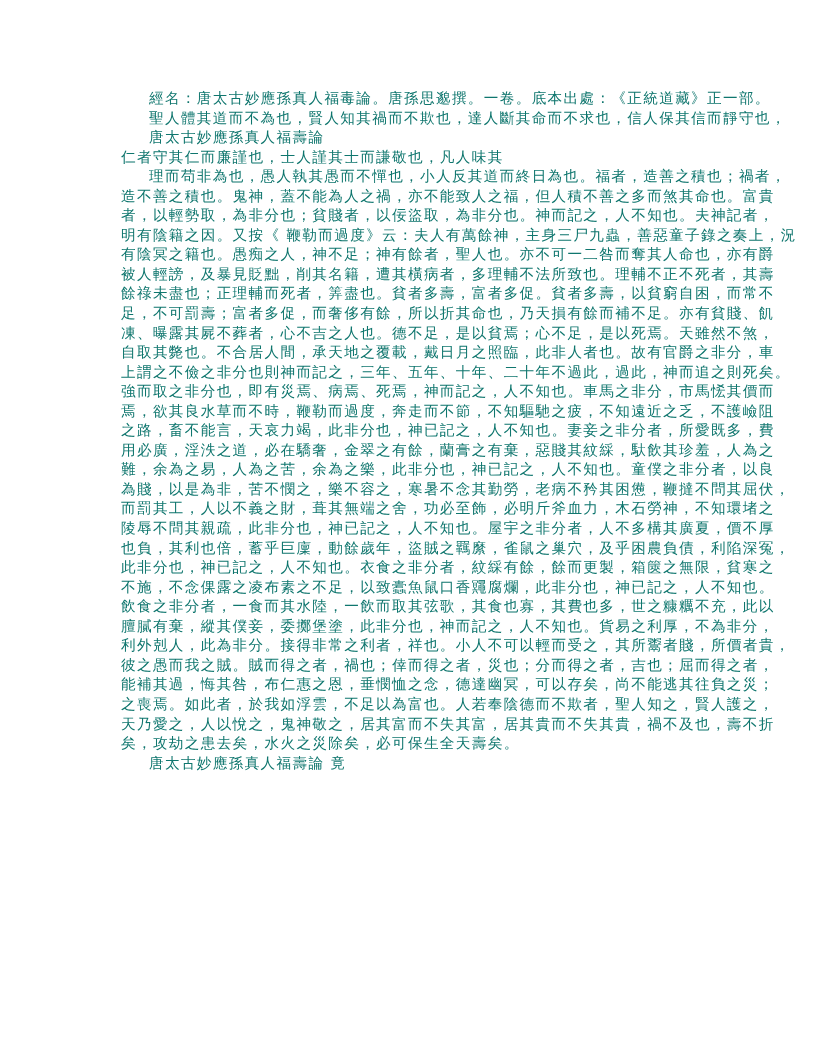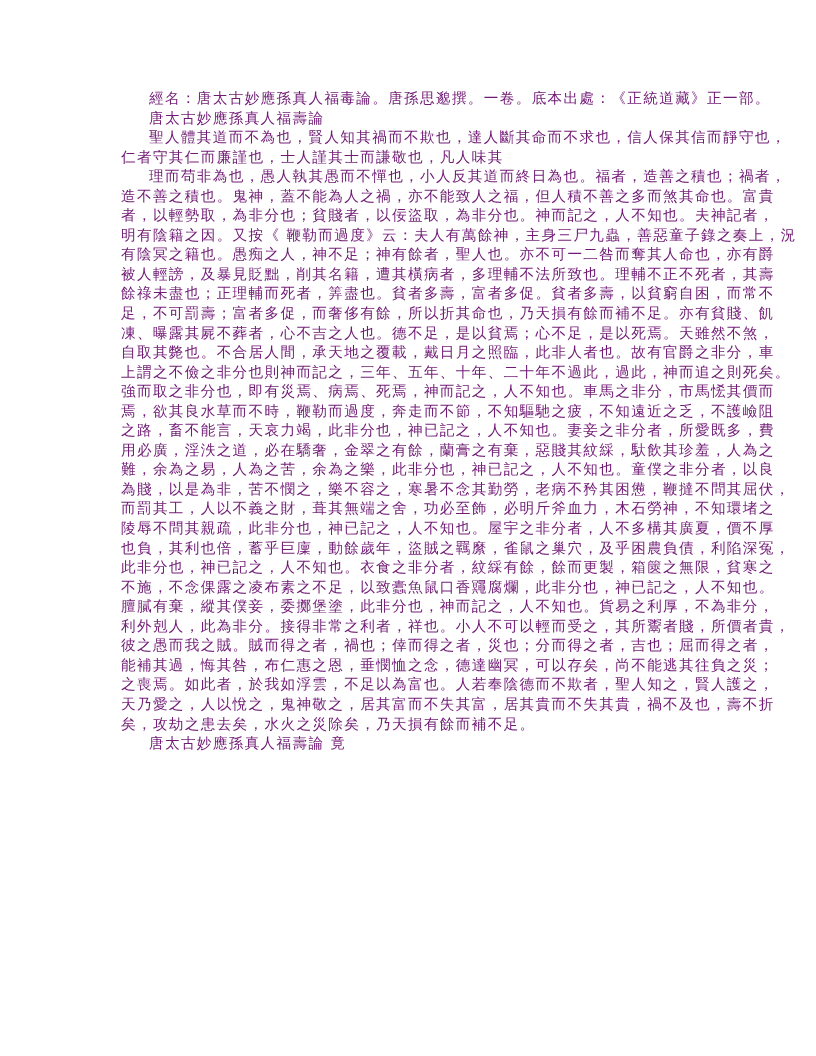--- a/index.html
+++ b/index.html
@@ -5,33 +5,33 @@
   html, body { margin: 0; padding: 0; background: #ffffff; }
   body { width: 816px; height: 1056px; position: relative; overflow: hidden; }
   .page {
     position: absolute;
     left: 121px;
     top: 88px;
     width: 590px;
     font-family: "DejaVu Serif", "Liberation Serif", serif;
     font-size: 14.6px;
     line-height: 19.55px;
-    color: #701a75;
+    color: #0f766e;
     letter-spacing: 1.35px;
   }
   .line { white-space: nowrap; height: 19.55px; display: block; }
   .indent { padding-left: 28px; }
 </style>
 </head>
 <body>
 
 <div class="page">
   <span class="line indent">經名：唐太古妙應孫真人福毒論。唐孫思邈撰。一卷。底本出處：《正統道藏》正一部。</span>
+  <span class="line indent">聖人體其道而不為也，賢人知其禍而不欺也，達人斷其命而不求也，信人保其信而靜守也，</span>
   <span class="line indent">唐太古妙應孫真人福壽論</span>
-  <span class="line indent">聖人體其道而不為也，賢人知其禍而不欺也，達人斷其命而不求也，信人保其信而靜守也，</span>
   <span class="line">仁者守其仁而廉謹也，士人謹其士而謙敬也，凡人味其</span>
   <span class="line indent">理而苟非為也，愚人執其愚而不憚也，小人反其道而終日為也。福者，造善之積也；禍者，</span>
   <span class="line">造不善之積也。鬼神，蓋不能為人之禍，亦不能致人之福，但人積不善之多而煞其命也。富貴</span>
   <span class="line">者，以輕勢取，為非分也；貧賤者，以佞盜取，為非分也。神而記之，人不知也。夫神記者，</span>
   <span class="line">明有陰籍之因。又按《 鞭勒而過度》云：夫人有萬餘神，主身三尸九蟲，善惡童子錄之奏上，況</span>
   <span class="line">有陰冥之籍也。愚痴之人，神不足；神有餘者，聖人也。亦不可一二咎而奪其人命也，亦有爵</span>
   <span class="line">被人輕謗，及暴見貶黜，削其名籍，遭其橫病者，多理輔不法所致也。理輔不正不死者，其壽</span>
   <span class="line">餘祿未盡也；正理輔而死者，筭盡也。貧者多壽，富者多促。貧者多壽，以貧窮自困，而常不</span>
   <span class="line">足，不可罰壽；富者多促，而奢侈有餘，所以折其命也，乃天損有餘而補不足。亦有貧賤、飢</span>
   <span class="line">凍、曝露其屍不葬者，心不吉之人也。德不足，是以貧焉；心不足，是以死焉。天雖然不煞，</span>
@@ -41,21 +41,22 @@
   <span class="line">焉，欲其良水草而不時，鞭勒而過度，奔走而不節，不知驅馳之疲，不知遠近之乏，不護嶮阻</span>
   <span class="line">之路，畜不能言，天哀力竭，此非分也，神已記之，人不知也。妻妾之非分者，所愛既多，費</span>
   <span class="line">用必廣，淫泆之道，必在驕奢，金翠之有餘，蘭膏之有棄，惡賤其紋綵，馱飲其珍羞，人為之</span>
   <span class="line">難，余為之易，人為之苦，余為之樂，此非分也，神已記之，人不知也。童僕之非分者，以良</span>
   <span class="line">為賤，以是為非，苦不憫之，樂不容之，寒暑不念其勤勞，老病不矜其困憊，鞭撻不問其屈伏，</span>
   <span class="line">而罰其工，人以不義之財，葺其無端之舍，功必至飾，必明斤斧血力，木石勞神，不知環堵之</span>
   <span class="line">陵辱不問其親疏，此非分也，神已記之，人不知也。屋宇之非分者，人不多構其廣夏，價不厚</span>
   <span class="line">也負，其利也倍，蓄乎巨廩，動餘歲年，盜賊之羈縻，雀鼠之巢穴，及乎困農負債，利陷深冤，</span>
   <span class="line">此非分也，神已記之，人不知也。衣食之非分者，紋綵有餘，餘而更製，箱篋之無限，貧寒之</span>
   <span class="line">不施，不念倮露之凌布素之不足，以致蠹魚鼠口香鼆腐爛，此非分也，神已記之，人不知也。</span>
+  <span class="line">飲食之非分者，一食而其水陸，一飲而取其弦歌，其食也寡，其費也多，世之糠糲不充，此以</span>
   <span class="line">膻膩有棄，縱其僕妾，委擲堡塗，此非分也，神而記之，人不知也。貨易之利厚，不為非分，</span>
   <span class="line">利外剋人，此為非分。接得非常之利者，祥也。小人不可以輕而受之，其所鬻者賤，所價者貴，</span>
   <span class="line">彼之愚而我之賊。賊而得之者，禍也；倖而得之者，災也；分而得之者，吉也；屈而得之者，</span>
   <span class="line">能補其過，悔其咎，布仁惠之恩，垂憫恤之念，德達幽冥，可以存矣，尚不能逃其往負之災；</span>
   <span class="line">之喪焉。如此者，於我如浮雲，不足以為富也。人若奉陰德而不欺者，聖人知之，賢人護之，</span>
   <span class="line">天乃愛之，人以悅之，鬼神敬之，居其富而不失其富，居其貴而不失其貴，禍不及也，壽不折</span>
-  <span class="line">矣，攻劫之患去矣，水火之災除矣，乃天損有餘而補不足。</span>
+  <span class="line">矣，攻劫之患去矣，水火之災除矣，必可保生全天壽矣。</span>
   <span class="line indent">唐太古妙應孫真人福壽論 竟</span>
 </div>
 
 </body></html>

